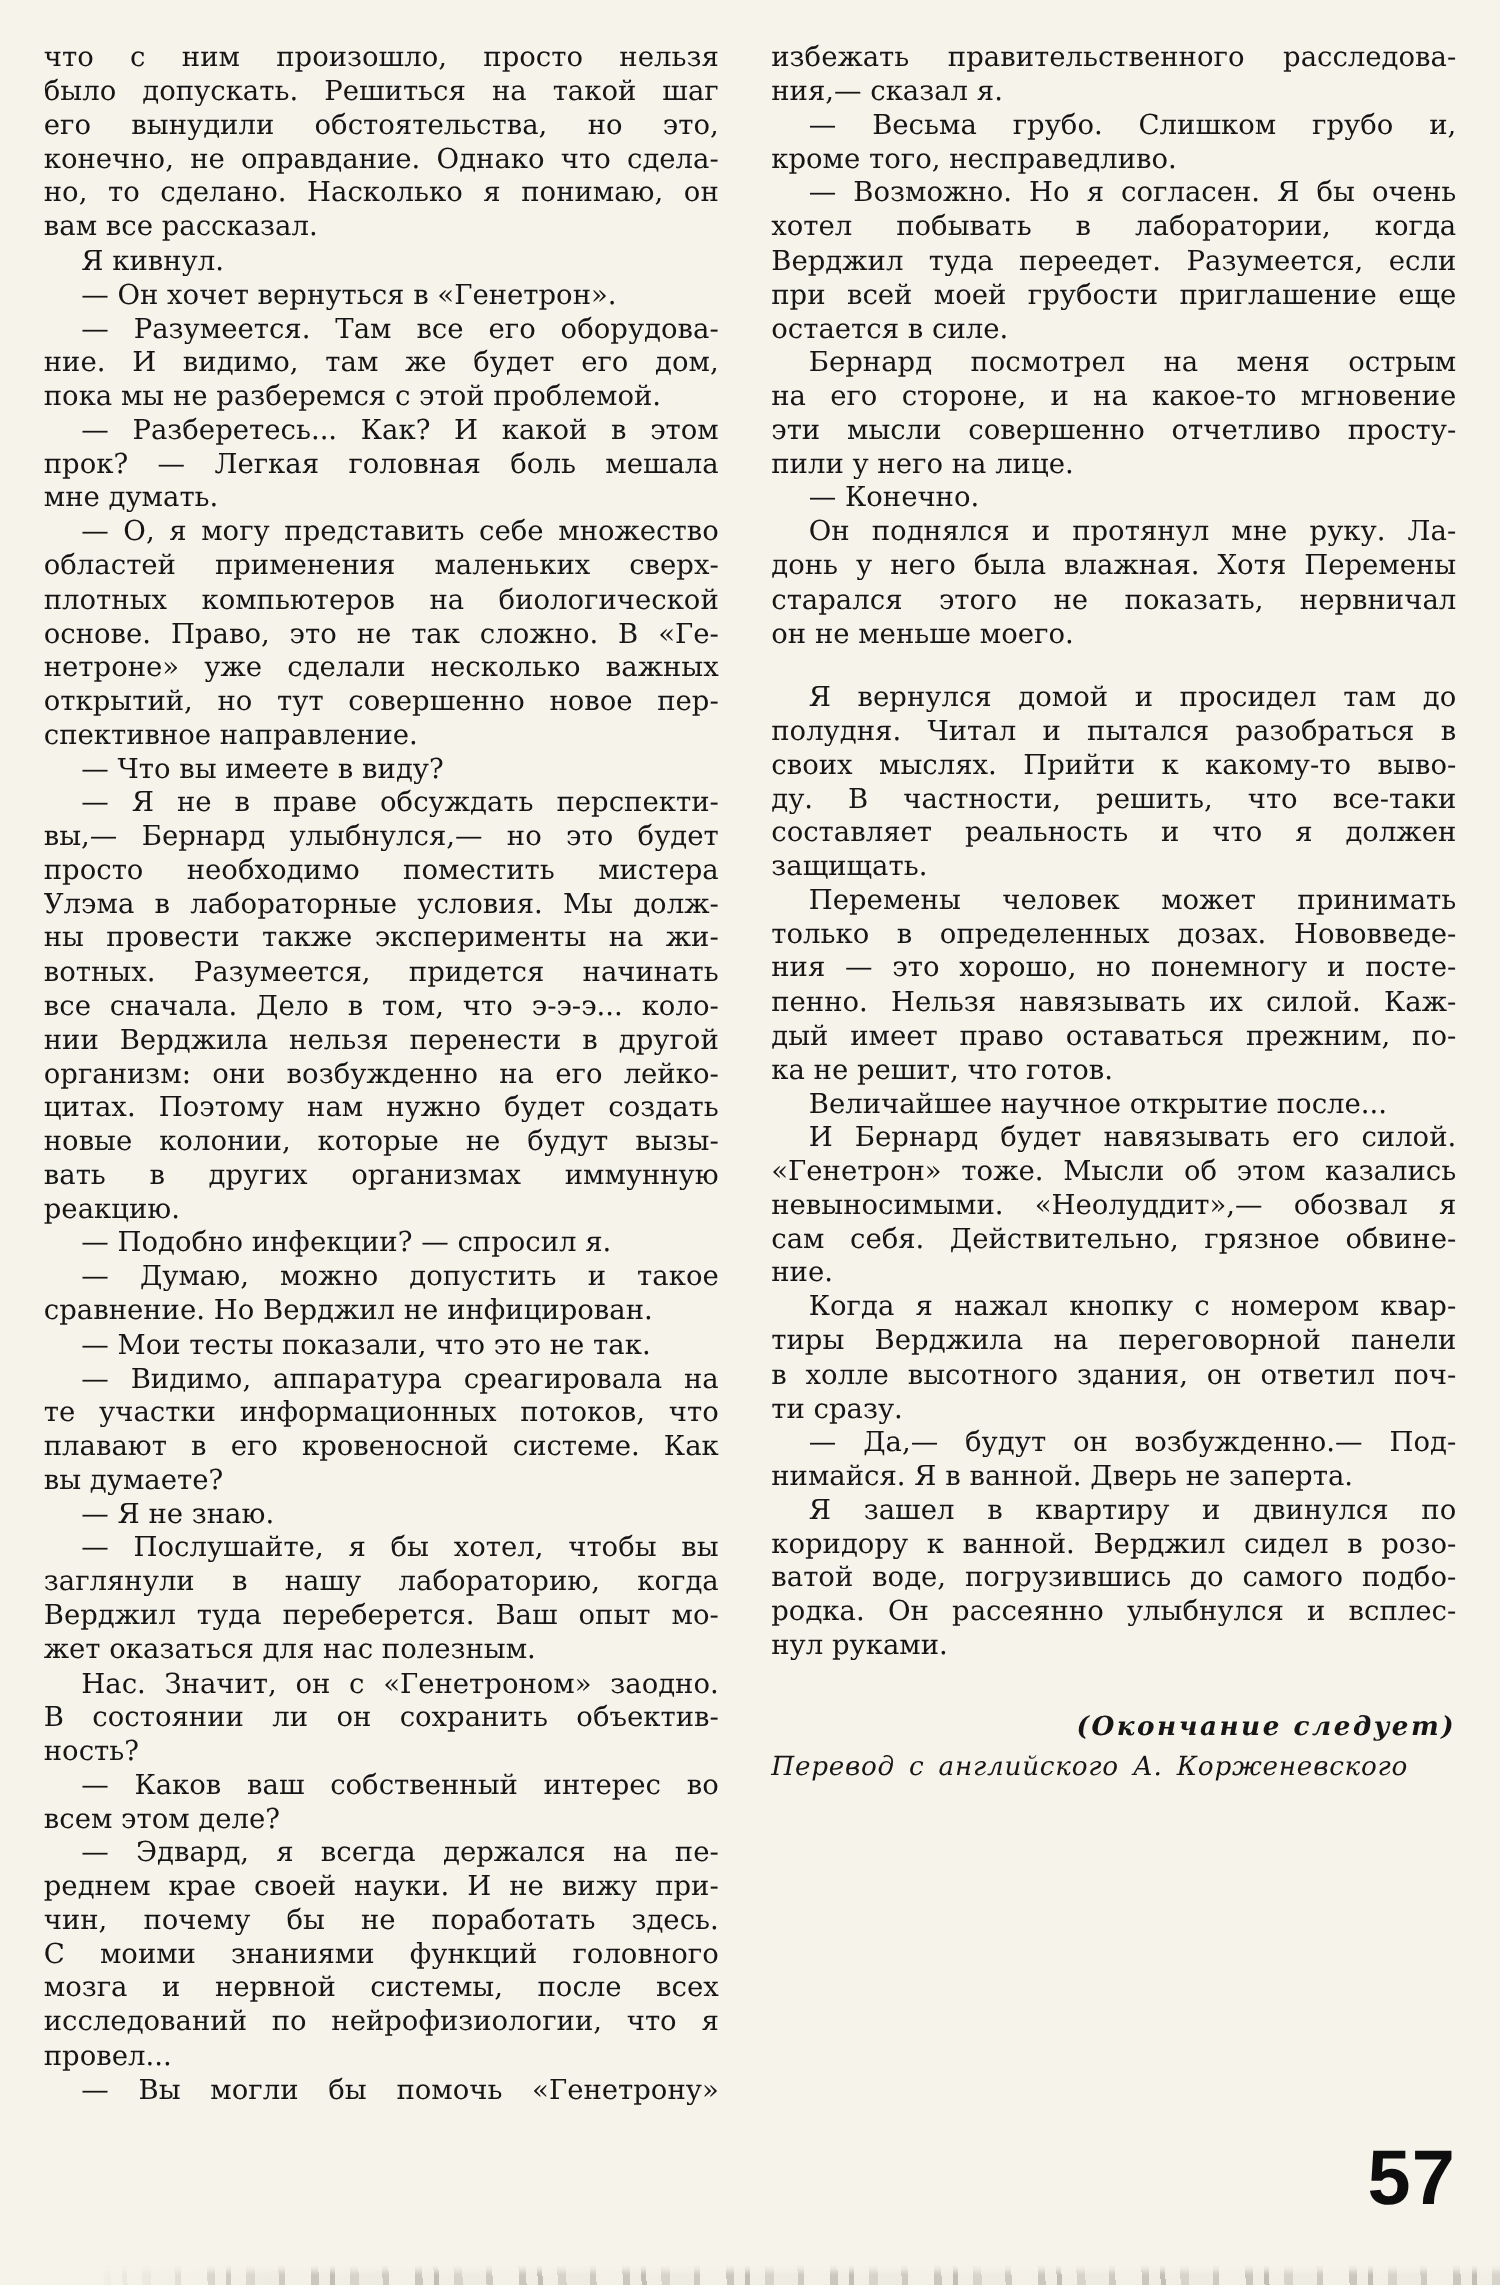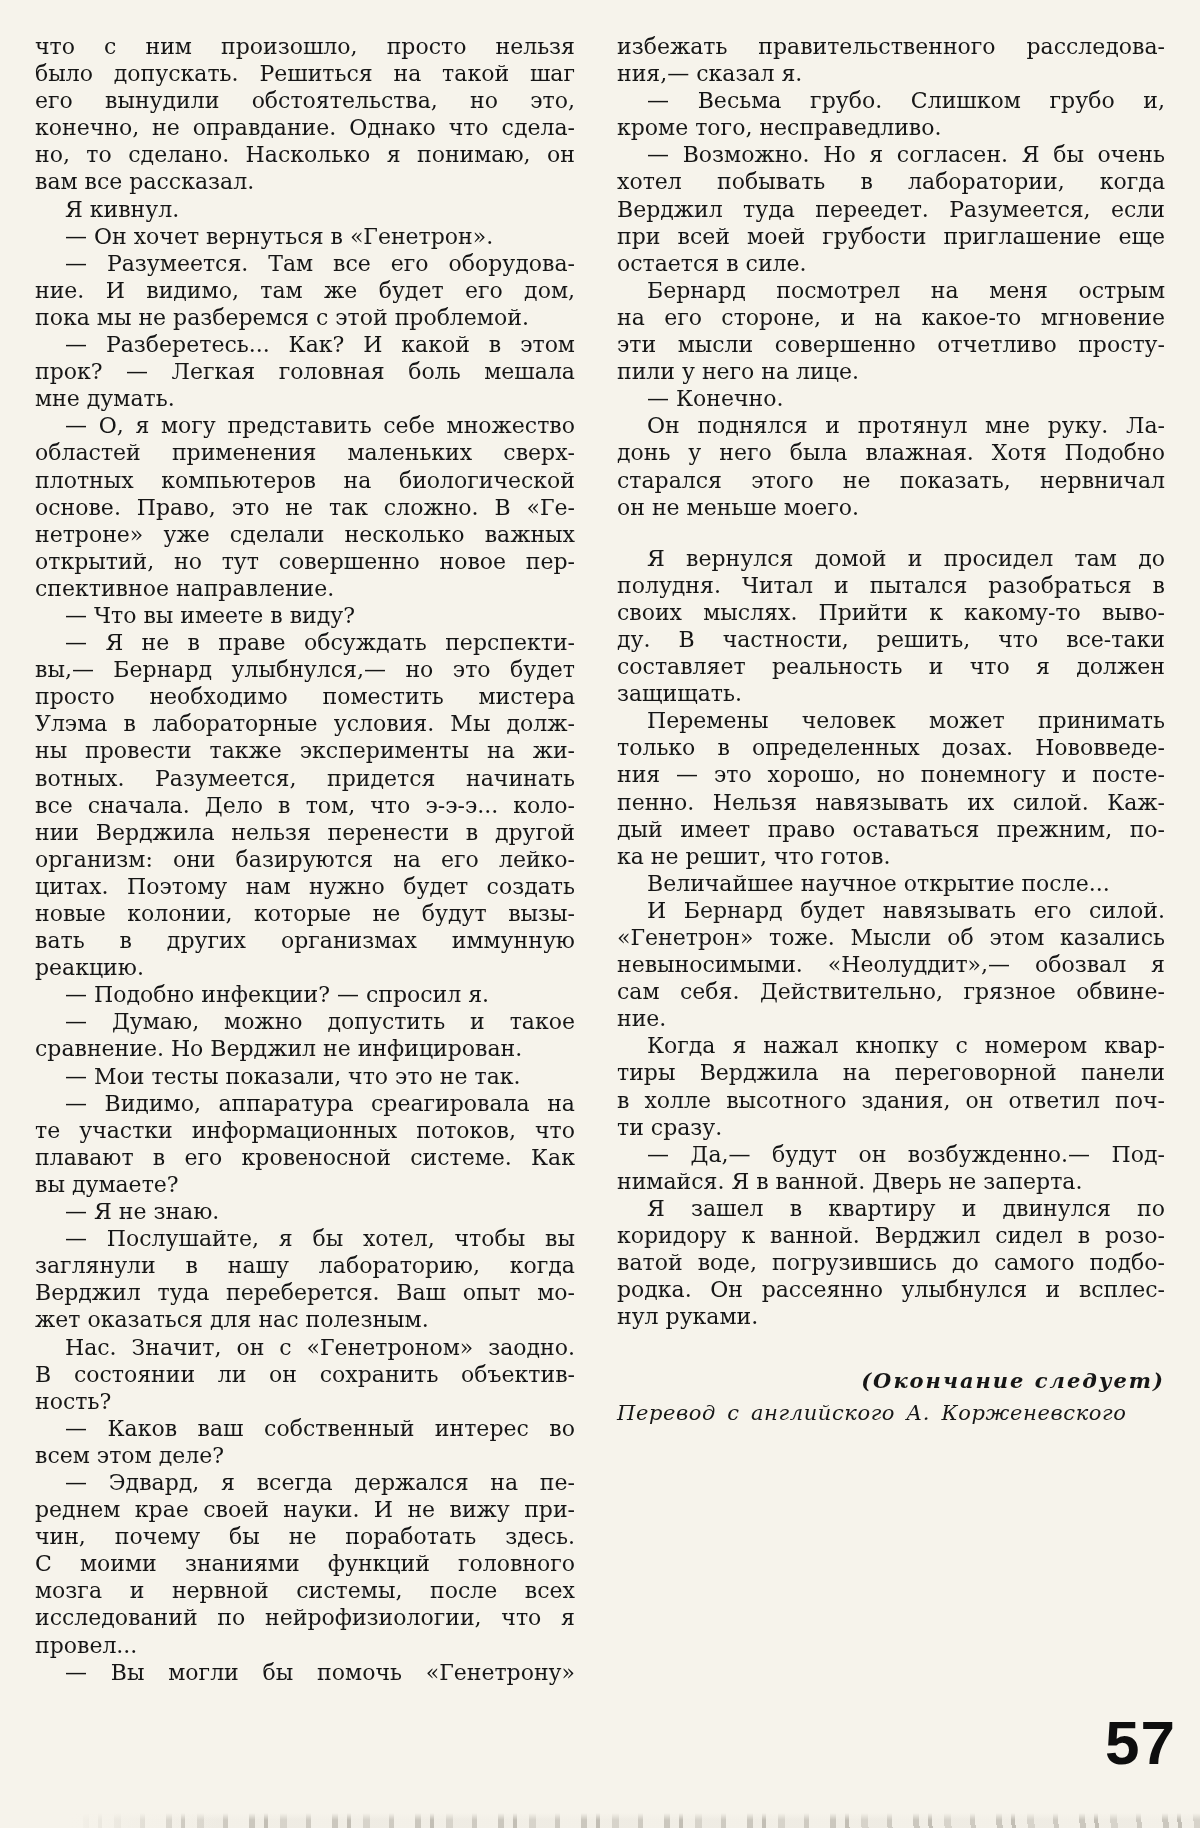--- a/index.html
+++ b/index.html
@@ -23,21 +23,21 @@
     margin-top:37px;height:27px;line-height:27px;
     text-align:right;font-style:italic;font-size:21px;letter-spacing:2px;font-weight:bold;
   }
   .translator{
     margin-top:6px;height:27px;line-height:27px;
     font-style:italic;font-size:21px;letter-spacing:0.6px;word-spacing:4px;
   }
   .page-num{
     position:absolute;top:1712px;left:1094px;
     font-family:"Liberation Sans","DejaVu Sans",sans-serif;
-    font-weight:700;font-size:62px;line-height:1;letter-spacing:1px;color:#0e0e0e;margin-left:11px;
+    font-weight:700;font-size:62px;line-height:1;letter-spacing:1px;color:#0e0e0e;
   }
   .scan-edge{
     position:absolute;left:0;bottom:0;width:1200px;height:15px;
     background:
       linear-gradient(90deg, rgba(246,243,235,1) 0px, rgba(246,243,235,1) 70px, rgba(246,243,235,0) 220px),
       linear-gradient(180deg, rgba(246,243,235,1) 0px, rgba(246,243,235,0) 7px),
       repeating-linear-gradient(88deg,
         rgba(104,98,86,0.30) 0px 6px,
         rgba(104,98,86,0.04) 6px 15px,
         rgba(104,98,86,0.36) 15px 19px,
@@ -77,21 +77,21 @@
       <div class="line">спективное направление.</div>
       <div class="line ind">— Что вы имеете в виду?</div>
       <div class="line ind just">— Я не в праве обсуждать перспекти-</div>
       <div class="line just">вы,— Бернард улыбнулся,— но это будет</div>
       <div class="line just">просто необходимо поместить мистера</div>
       <div class="line just">Улэма в лабораторные условия. Мы долж-</div>
       <div class="line just">ны провести также эксперименты на жи-</div>
       <div class="line just">вотных. Разумеется, придется начинать</div>
       <div class="line just">все сначала. Дело в том, что э-э-э... коло-</div>
       <div class="line just">нии Верджила нельзя перенести в другой</div>
-      <div class="line just">организм: они базируются на его лейко-</div>
+      <div class="line just">организм: они возбужденно на его лейко-</div>
       <div class="line just">цитах. Поэтому нам нужно будет создать</div>
       <div class="line just">новые колонии, которые не будут вызы-</div>
       <div class="line just">вать в других организмах иммунную</div>
       <div class="line">реакцию.</div>
       <div class="line ind">— Подобно инфекции? — спросил я.</div>
       <div class="line ind just">— Думаю, можно допустить и такое</div>
       <div class="line">сравнение. Но Верджил не инфицирован.</div>
       <div class="line ind">— Мои тесты показали, что это не так.</div>
       <div class="line ind just">— Видимо, аппаратура среагировала на</div>
       <div class="line just">те участки информационных потоков, что</div>
@@ -127,21 +127,21 @@
         <div class="line just">хотел побывать в лаборатории, когда</div>
         <div class="line just">Верджил туда переедет. Разумеется, если</div>
         <div class="line just">при всей моей грубости приглашение еще</div>
         <div class="line">остается в силе.</div>
         <div class="line ind just">Бернард посмотрел на меня острым</div>
         <div class="line just">на его стороне, и на какое-то мгновение</div>
         <div class="line just">эти мысли совершенно отчетливо просту-</div>
         <div class="line">пили у него на лице.</div>
         <div class="line ind">— Конечно.</div>
         <div class="line ind just">Он поднялся и протянул мне руку. Ла-</div>
-        <div class="line just">донь у него была влажная. Хотя Подобно</div>
+        <div class="line just">донь у него была влажная. Хотя Перемены</div>
         <div class="line just">старался этого не показать, нервничал</div>
         <div class="line">он не меньше моего.</div>
         <div class="line blank"></div>
         <div class="line ind just">Я вернулся домой и просидел там до</div>
         <div class="line just">полудня. Читал и пытался разобраться в</div>
         <div class="line just">своих мыслях. Прийти к какому-то выво-</div>
         <div class="line just">ду. В частности, решить, что все-таки</div>
         <div class="line just">составляет реальность и что я должен</div>
         <div class="line">защищать.</div>
         <div class="line ind just">Перемены человек может принимать</div>

